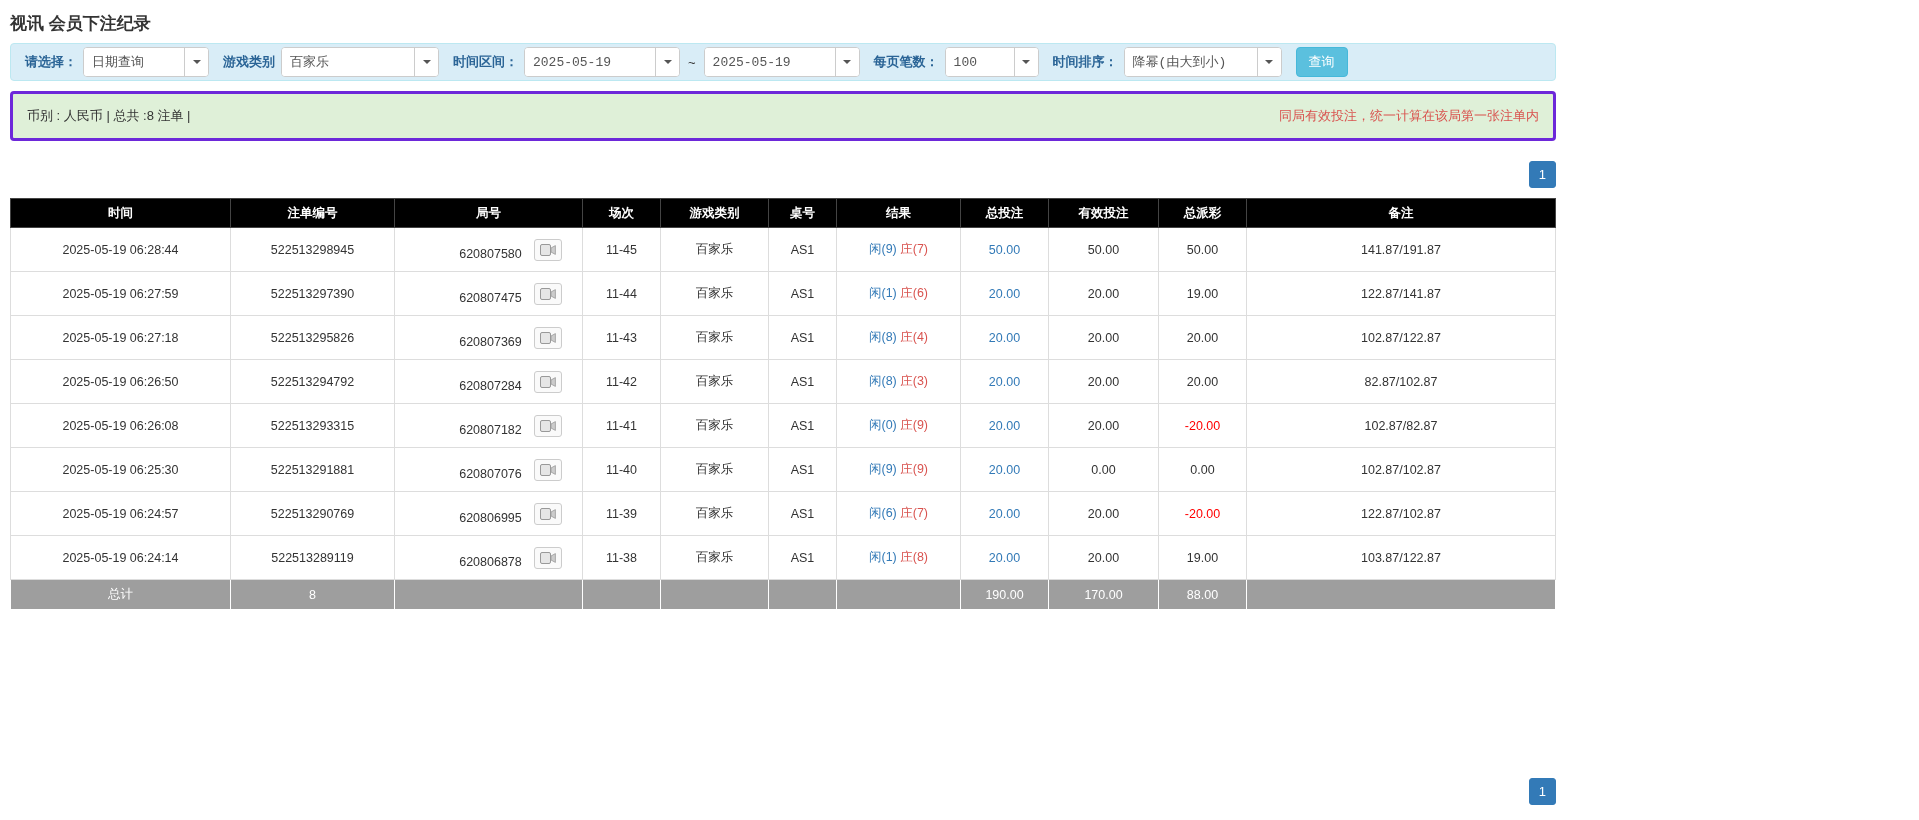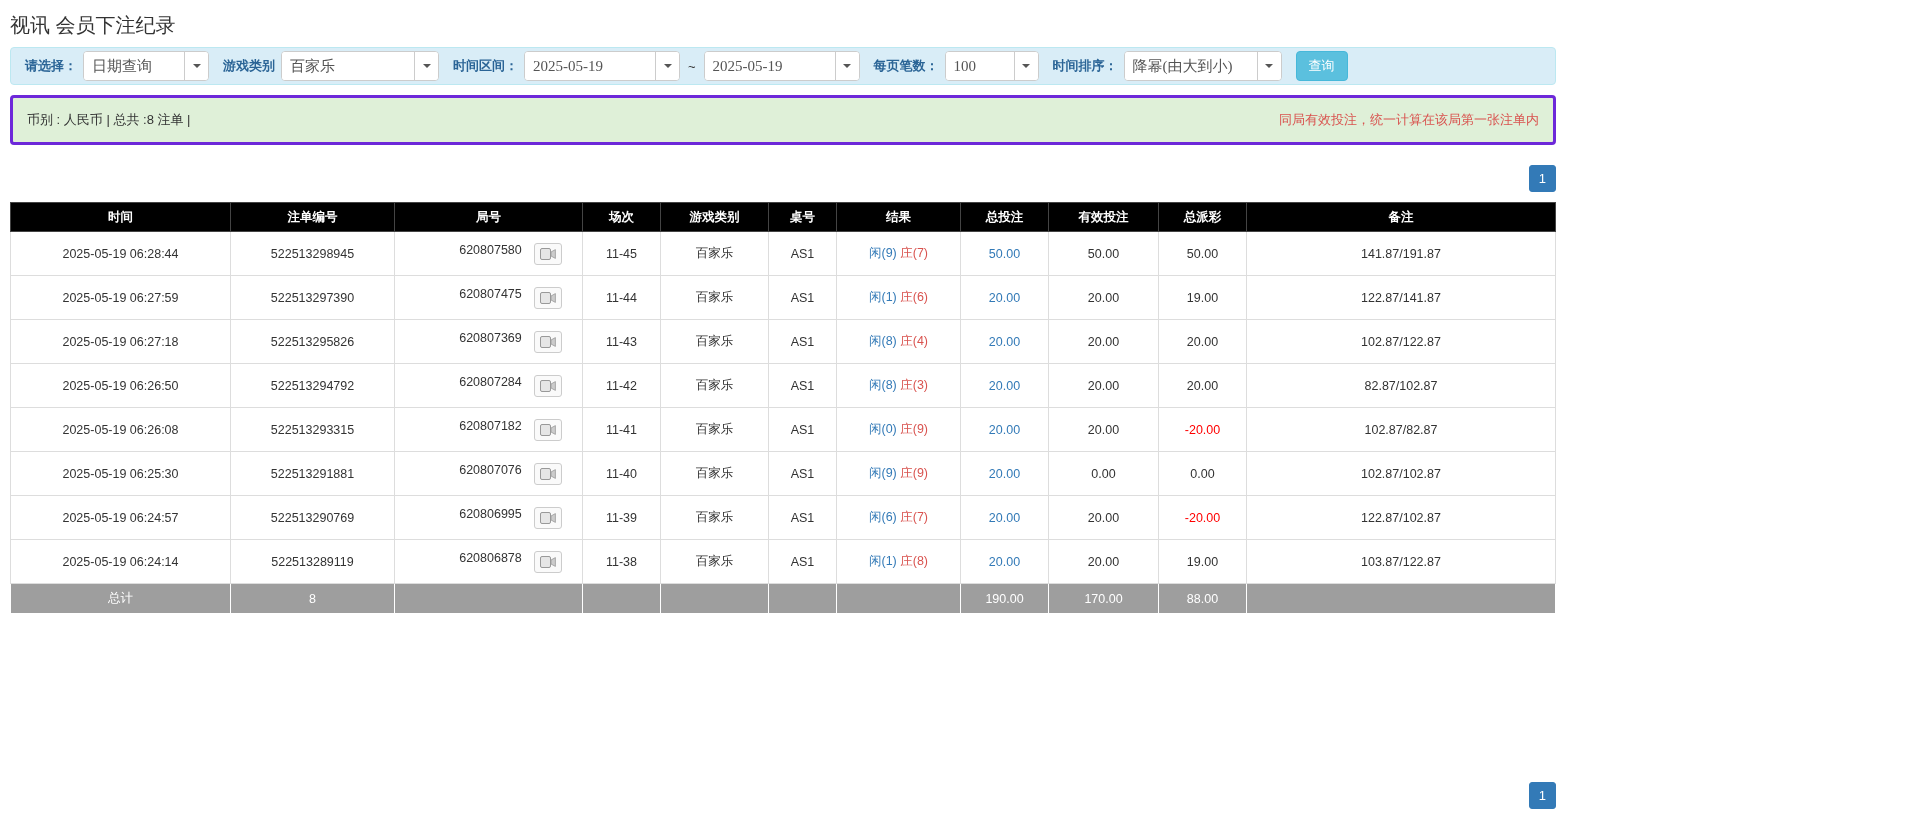--- a/index.html
+++ b/index.html
@@ -1,20 +1,20 @@
 <!DOCTYPE html>
 <html style="--accent-blue: #337ab7; --player-blue: #337ab7; --banker-red: #d9534f; --negative-red: #ff0000; --notice-red: #d9534f; --filter-bar-bg: #d9edf7; --summary-bar-bg: #dff0d8; --table-header-bg: #000000; --table-footer-bg: #9e9e9e; --search-button-bg: #5bc0de;"><head>
 <meta charset="utf-8">
 <style>
   * { box-sizing: border-box; margin: 0; padding: 0; }
   html, body { width: 1919px; height: 820px; overflow: hidden; background: #fff; }
   body { font-family: "Liberation Sans", "DejaVu Sans", sans-serif; color: #333; }
   .container { width: 1546px; margin-left: 10px; }
 
-  .page-title { font-size: 20px; font-weight: 400; color: #333; padding: 12px 0 8px 0; }
+  .page-title { font-size: 17px; font-weight: 700; color: #333; padding: 12px 0 8px 0; }
 
   
   .filter-bar {
     background: var(--filter-bar-bg, #d9edf7);
     border: 1px solid #bce8f1;
     border-radius: 4px;
     padding: 8px 14px;
     display: flex;
     align-items: center;
     gap: 6px;
@@ -25,22 +25,22 @@
   .combo {
     display: inline-flex;
     align-items: stretch;
     background: #fff;
     border: 1px solid #ccc;
     border-radius: 4px;
     height: 30px;
     overflow: hidden;
   }
   .combo input {
-    border: none; outline: none; padding: 0 8px; font-size: 15px; color: #555;
-    font-family: Liberation Serif, serif;
+    border: none; outline: none; padding: 0 8px; font-size: 13px; color: #555;
+    font-family: Liberation Mono, monospace;
   }
   .caret-btn {
     width: 24px; background: #fff; border: none; border-left: 1px solid #ccc;
     display: flex; align-items: center; justify-content: center; cursor: pointer;
   }
   .caret {
     width: 0; height: 0;
     border-left: 4px solid transparent; border-right: 4px solid transparent;
     border-top: 4px solid #555;
   }
@@ -91,21 +91,21 @@
   }
   tbody td { height: 44px; padding: 0 4px; background: #fff; color: #333; }
   tfoot td {
     background: var(--table-footer-bg, #9e9e9e);
     color: #fff; height: 30px; padding: 0 4px; border-color: #fff;
   }
   .player { color: var(--player-blue, #337ab7); }
   .banker { color: var(--banker-red, #d9534f); }
   .bet-link { color: var(--player-blue, #337ab7); text-decoration: none; cursor: pointer; }
   .neg { color: var(--negative-red, #f00); }
-  .round-cell-inner { display: inline-flex; align-items: flex-start; gap: 12px; margin-left: 44px; }
+  .round-cell-inner { display: inline-flex; align-items: flex-end; gap: 12px; margin-left: 44px; }
   .video-btn {
     width: 28px; height: 22px;
     background: #fafafa; border: 1px solid #ccc; border-radius: 3px;
     display: inline-flex; align-items: center; justify-content: center;
     cursor: pointer;
   }
 </style>
 </head>
 <body>
 

